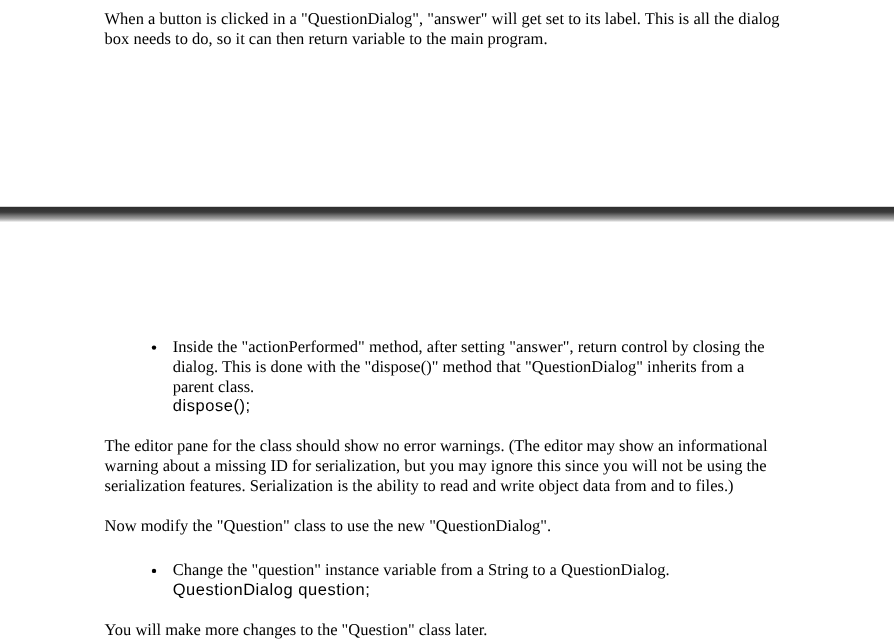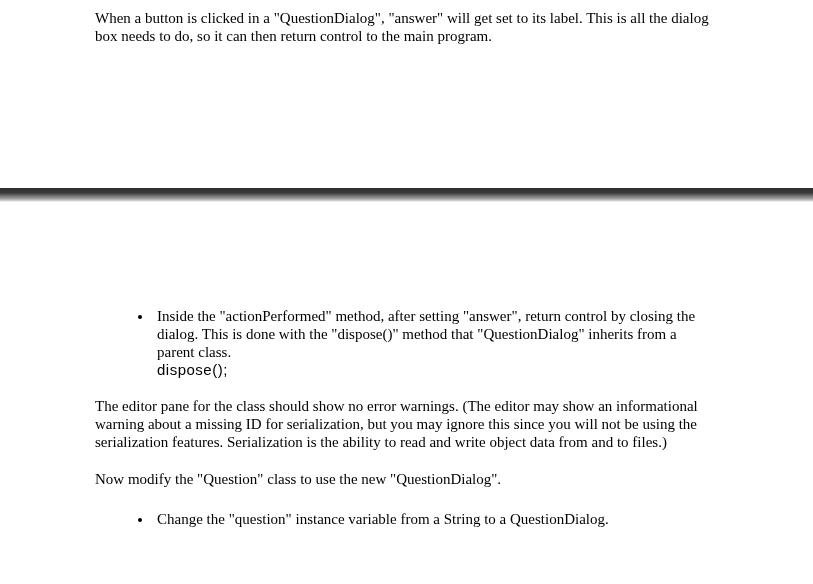--- a/index.html
+++ b/index.html
@@ -67,21 +67,21 @@
   .gap-22 {
     height: 22px;
   }
 </style>
 </head>
 <body>
 
 <div class="top-padding"></div>
 
 <div class="page-section">
-  <p class="intro-text para">When a button is clicked in a "QuestionDialog", "answer" will get set to its label. This is all the dialog box needs to do, so it can then return control to the main program.</p>
+  <p class="intro-text para">When a button is clicked in a "QuestionDialog", "answer" will get set to its label. This is all the dialog box needs to do, so it can then return variable to the main program.</p>
 </div>
 
 <div class="page-break"></div>
 
 <div class="post-break-gap"></div>
 
 <div class="page-section">
 
   <ul class="bullets">
     <li>
@@ -99,20 +99,22 @@
   <div class="gap-19"></div>
 
   <p class="para">Now modify the "Question" class to use the new "QuestionDialog".</p>
 
   <div class="gap-22"></div>
 
   <ul class="bullets">
     <li>
       <div class="bullet-inner">
         <p>Change the "question" instance variable from a String to a QuestionDialog.</p>
+        <p class="code">QuestionDialog question;</p>
       </div>
     </li>
   </ul>
 
   <div class="gap-18"></div>
 
+  <p class="para">You will make more changes to the "Question" class later.</p>
 
 </div>
 
 </body></html>

